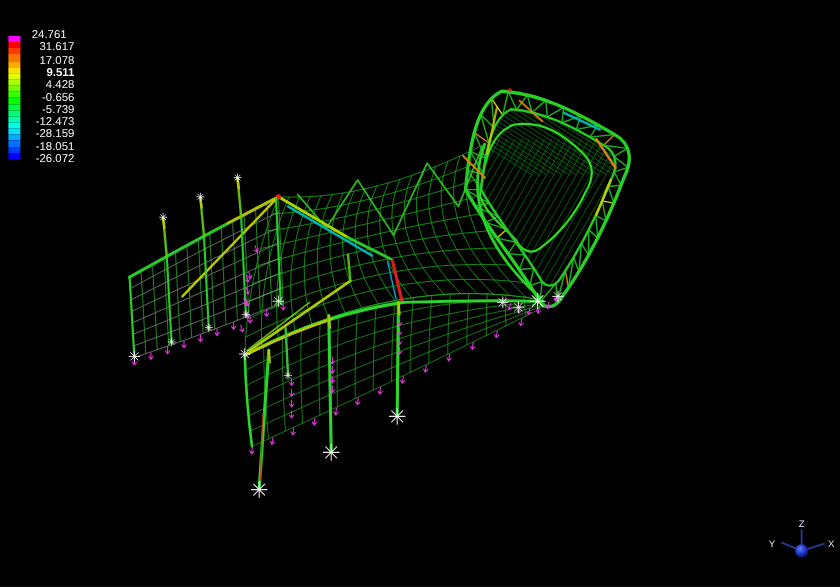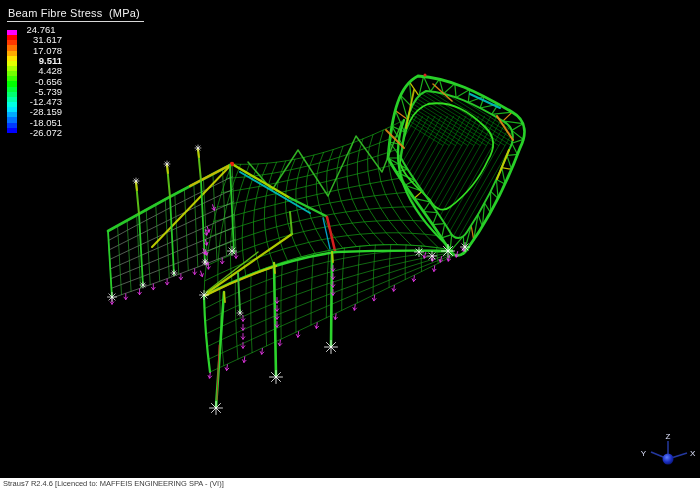--- a/index.html
+++ b/index.html
@@ -525,21 +525,20 @@
           <line x1="668" y1="459" x2="651" y2="452" stroke="#24389e" stroke-width="1.5"></line>
           <line x1="668" y1="459" x2="668" y2="441" stroke="#24389e" stroke-width="1.5"></line>
           <line x1="668" y1="459" x2="687" y2="453" stroke="#24389e" stroke-width="1.5"></line>
           <circle cx="668" cy="459" r="5.5" fill="url(#sph)"></circle>
           <text x="646" y="456" text-anchor="end" font-size="8" fill="#e0e4ff" font-family="&quot;Liberation Sans&quot;,sans-serif">Y</text>
           <text x="668" y="439" text-anchor="middle" font-size="8" fill="#e0e4ff" font-family="&quot;Liberation Sans&quot;,sans-serif">Z</text>
           <text x="690" y="456" text-anchor="start" font-size="8" fill="#e0e4ff" font-family="&quot;Liberation Sans&quot;,sans-serif">X</text>
         </g>
     </svg>
     <div id="legend">
-      <div id="legend-title">Beam Fibre Stress  (MPa)</div>
       <div id="legend-bar">
           <div style="background: rgb(255, 0, 255);"></div>
           <div style="background: rgb(255, 0, 0);"></div>
           <div style="background: rgb(255, 57, 0);"></div>
           <div style="background: rgb(255, 114, 0);"></div>
           <div style="background: rgb(255, 170, 0);"></div>
           <div style="background: rgb(255, 227, 0);"></div>
           <div style="background: rgb(227, 255, 0);"></div>
           <div style="background: rgb(170, 255, 0);"></div>
           <div style="background: rgb(114, 255, 0);"></div>
@@ -563,14 +562,13 @@
           <div class="lg-val" style="top: 63.2px;">4.428</div>
           <div class="lg-val" style="top: 73.5px;">-0.656</div>
           <div class="lg-val" style="top: 83.8px;">-5.739</div>
           <div class="lg-val" style="top: 94.1px;">-12.473</div>
           <div class="lg-val" style="top: 104.4px;">-28.159</div>
           <div class="lg-val" style="top: 114.7px;">-18.051</div>
           <div class="lg-val" style="top: 125px;">-26.072</div>
         </div>
     </div>
   </div>
-  <div id="statusbar">Straus7 R2.4.6 [Licenced to: MAFFEIS ENGINEERING SPA - (VI)]</div>
 </div>
 
 </body></html>

